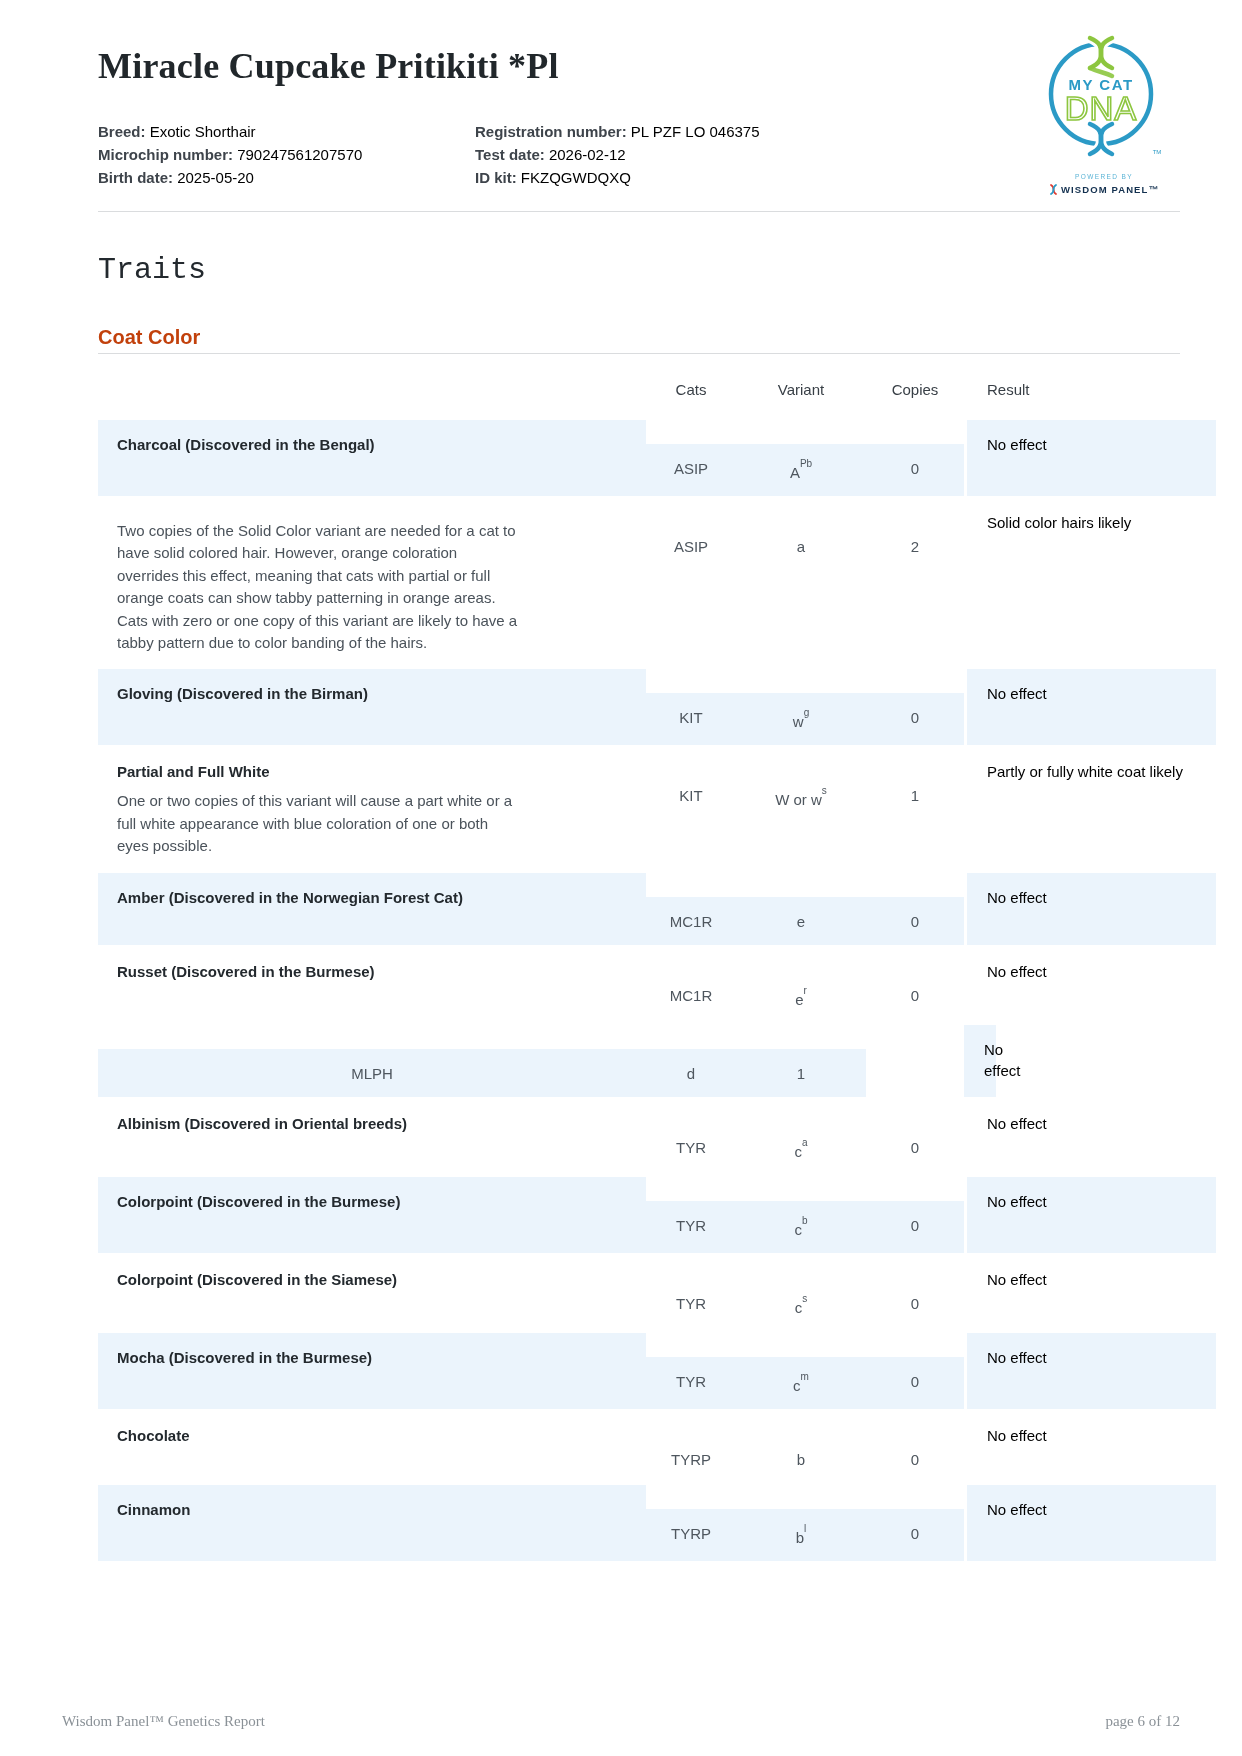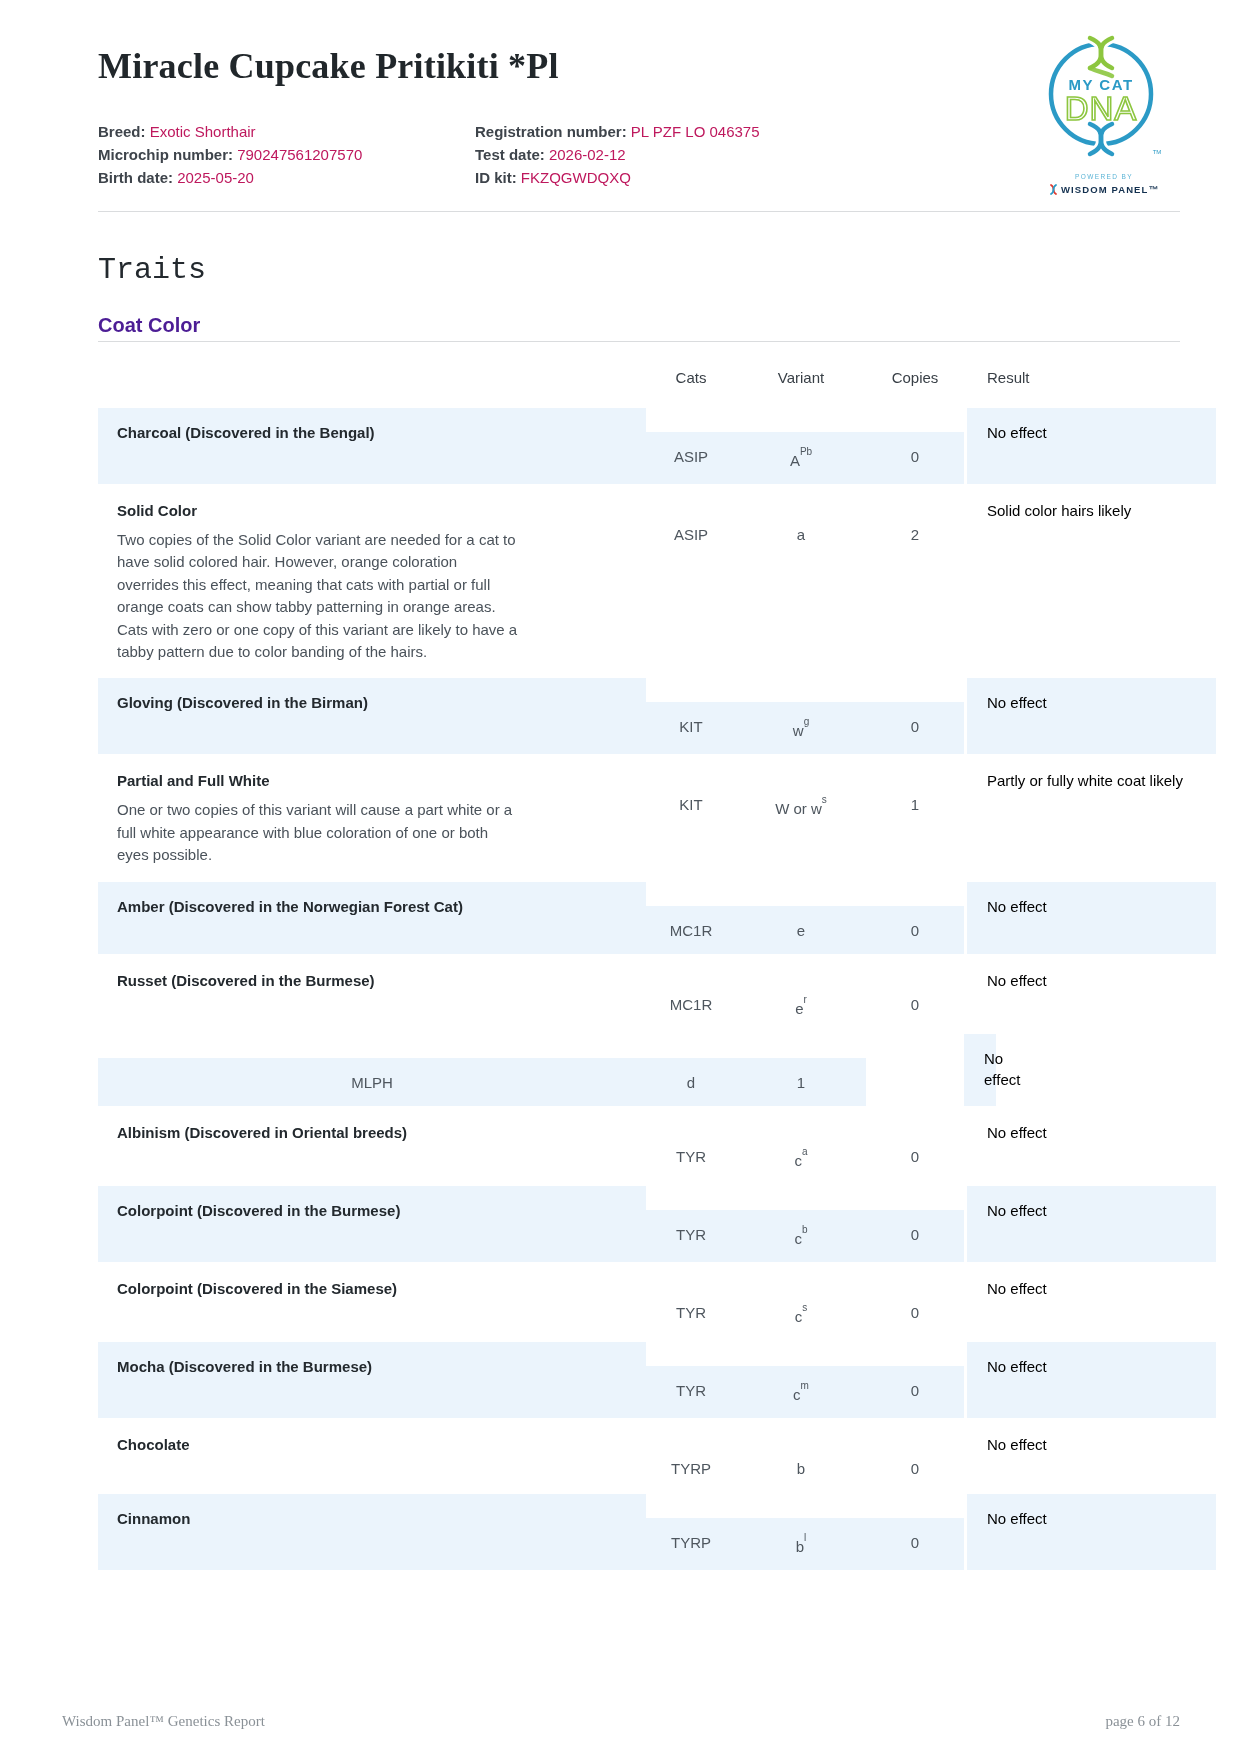--- a/index.html
+++ b/index.html
@@ -10,32 +10,32 @@
 
   
   .report-title { margin-top:46px; font-family:"Liberation Serif", serif; font-weight:600;
                   font-size:36px; line-height:40px; color:#21272B; letter-spacing:0.2px; }
   .meta { margin-top:34px; position:relative; width:800px; }
   .meta-col { position:absolute; top:0; }
   .meta-col.left  { left:0; }
   .meta-col.right { left:377px; }
   .meta-line { font-size:15px; line-height:23px; white-space:nowrap; }
   .meta-label { font-weight:bold; color:#3E444B; }
-  .meta-value { color:#be185d;text-align:center; }
+  .meta-value { color:#000000;text-align:center; }
 
   .logo-block { position:absolute; top:32px; right:76px; width:124px; text-align:center; }
   .logo-block svg { display:block; }
 
   .divider { border:none; border-top:1px solid #DADCDE; height:0; }
   .divider.d1 { margin-top:22px; }
   .divider.d2 { margin-top:3px; }
 
   .traits-heading { margin-top:40px; font-family:Liberation Mono, monospace; font-weight:500;
                     font-size:30px; line-height:36px; color:#23292E; }
-  .subsection-heading { margin-top:24px; font-size:20px; line-height:26px; font-weight:bold; color:#4c1d95; }
+  .subsection-heading { margin-top:36px; font-size:20px; line-height:26px; font-weight:bold; color:#c2410c; }
 
   
   .thead, .trow { display:grid; grid-template-columns:548px 90px 130px 98px 3px 249px; }
   .thead { padding:25px 0 20px 0; color:#383F46; font-size:15px; line-height:21px; }
   .th { text-align:center; }
   .th.result-h { text-align:left; padding-left:20px; }
 
   .trow { margin-bottom:2px; }
   .trow > div { padding-top:14px; padding-bottom:13px; font-size:15px; line-height:21px; }
   .trow.shaded > div { background:#EBF4FC; background:var(--row-blue, #EBF4FC); }
@@ -116,21 +116,20 @@
 
     </div>
     <div class="gene-cell">ASIP</div>
     <div class="variant-cell"><span>A</span><sup class="var-sup">Pb</sup></div>
     <div class="copies-cell">0</div>
     <div class="gap"></div>
     <div class="result-cell">No effect</div>
   </div>
         <div class="trow">
     <div class="name-cell">
-      <div class="trait-name">Solid Color</div>
       <p class="trait-desc">Two copies of the Solid Color variant are needed for a cat to have solid colored hair. However, orange coloration overrides this effect, meaning that cats with partial or full orange coats can show tabby patterning in orange areas. Cats with zero or one copy of this variant are likely to have a tabby pattern due to color banding of the hairs.</p>
     </div>
     <div class="gene-cell">ASIP</div>
     <div class="variant-cell"><span>a</span></div>
     <div class="copies-cell">2</div>
     <div class="gap"></div>
     <div class="result-cell">Solid color hairs likely</div>
   </div>
         <div class="trow shaded">
     <div class="name-cell">

